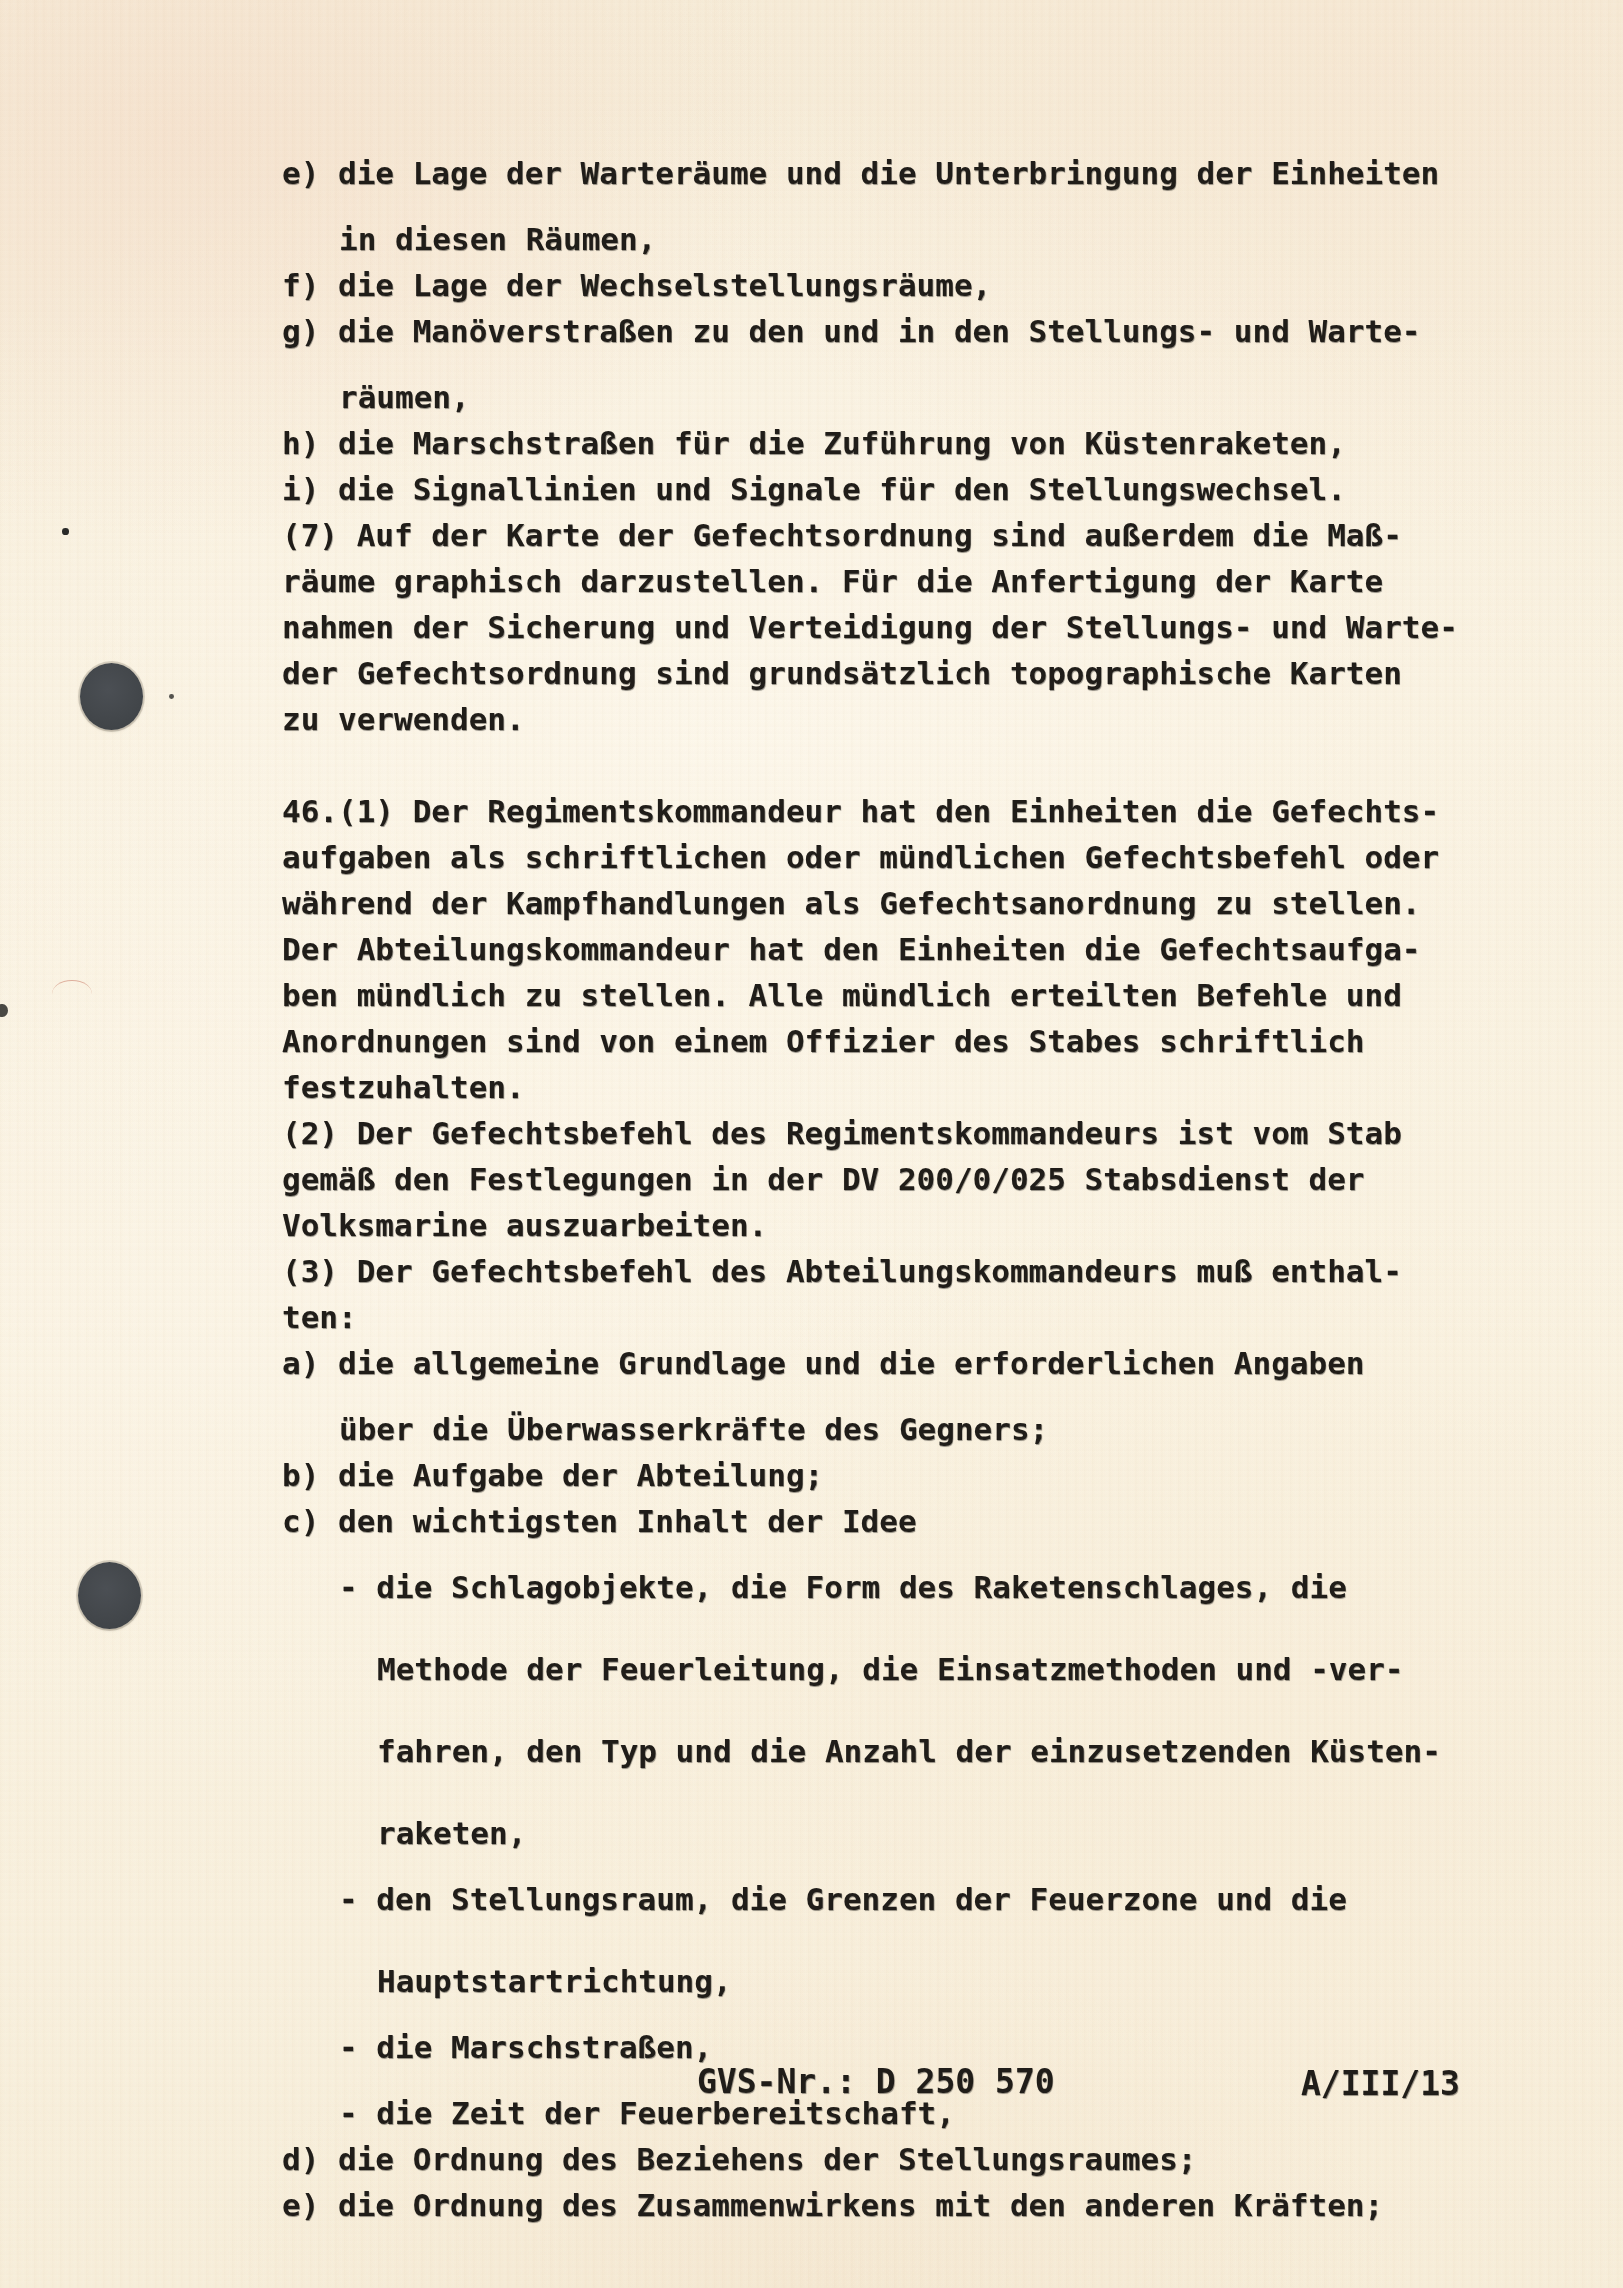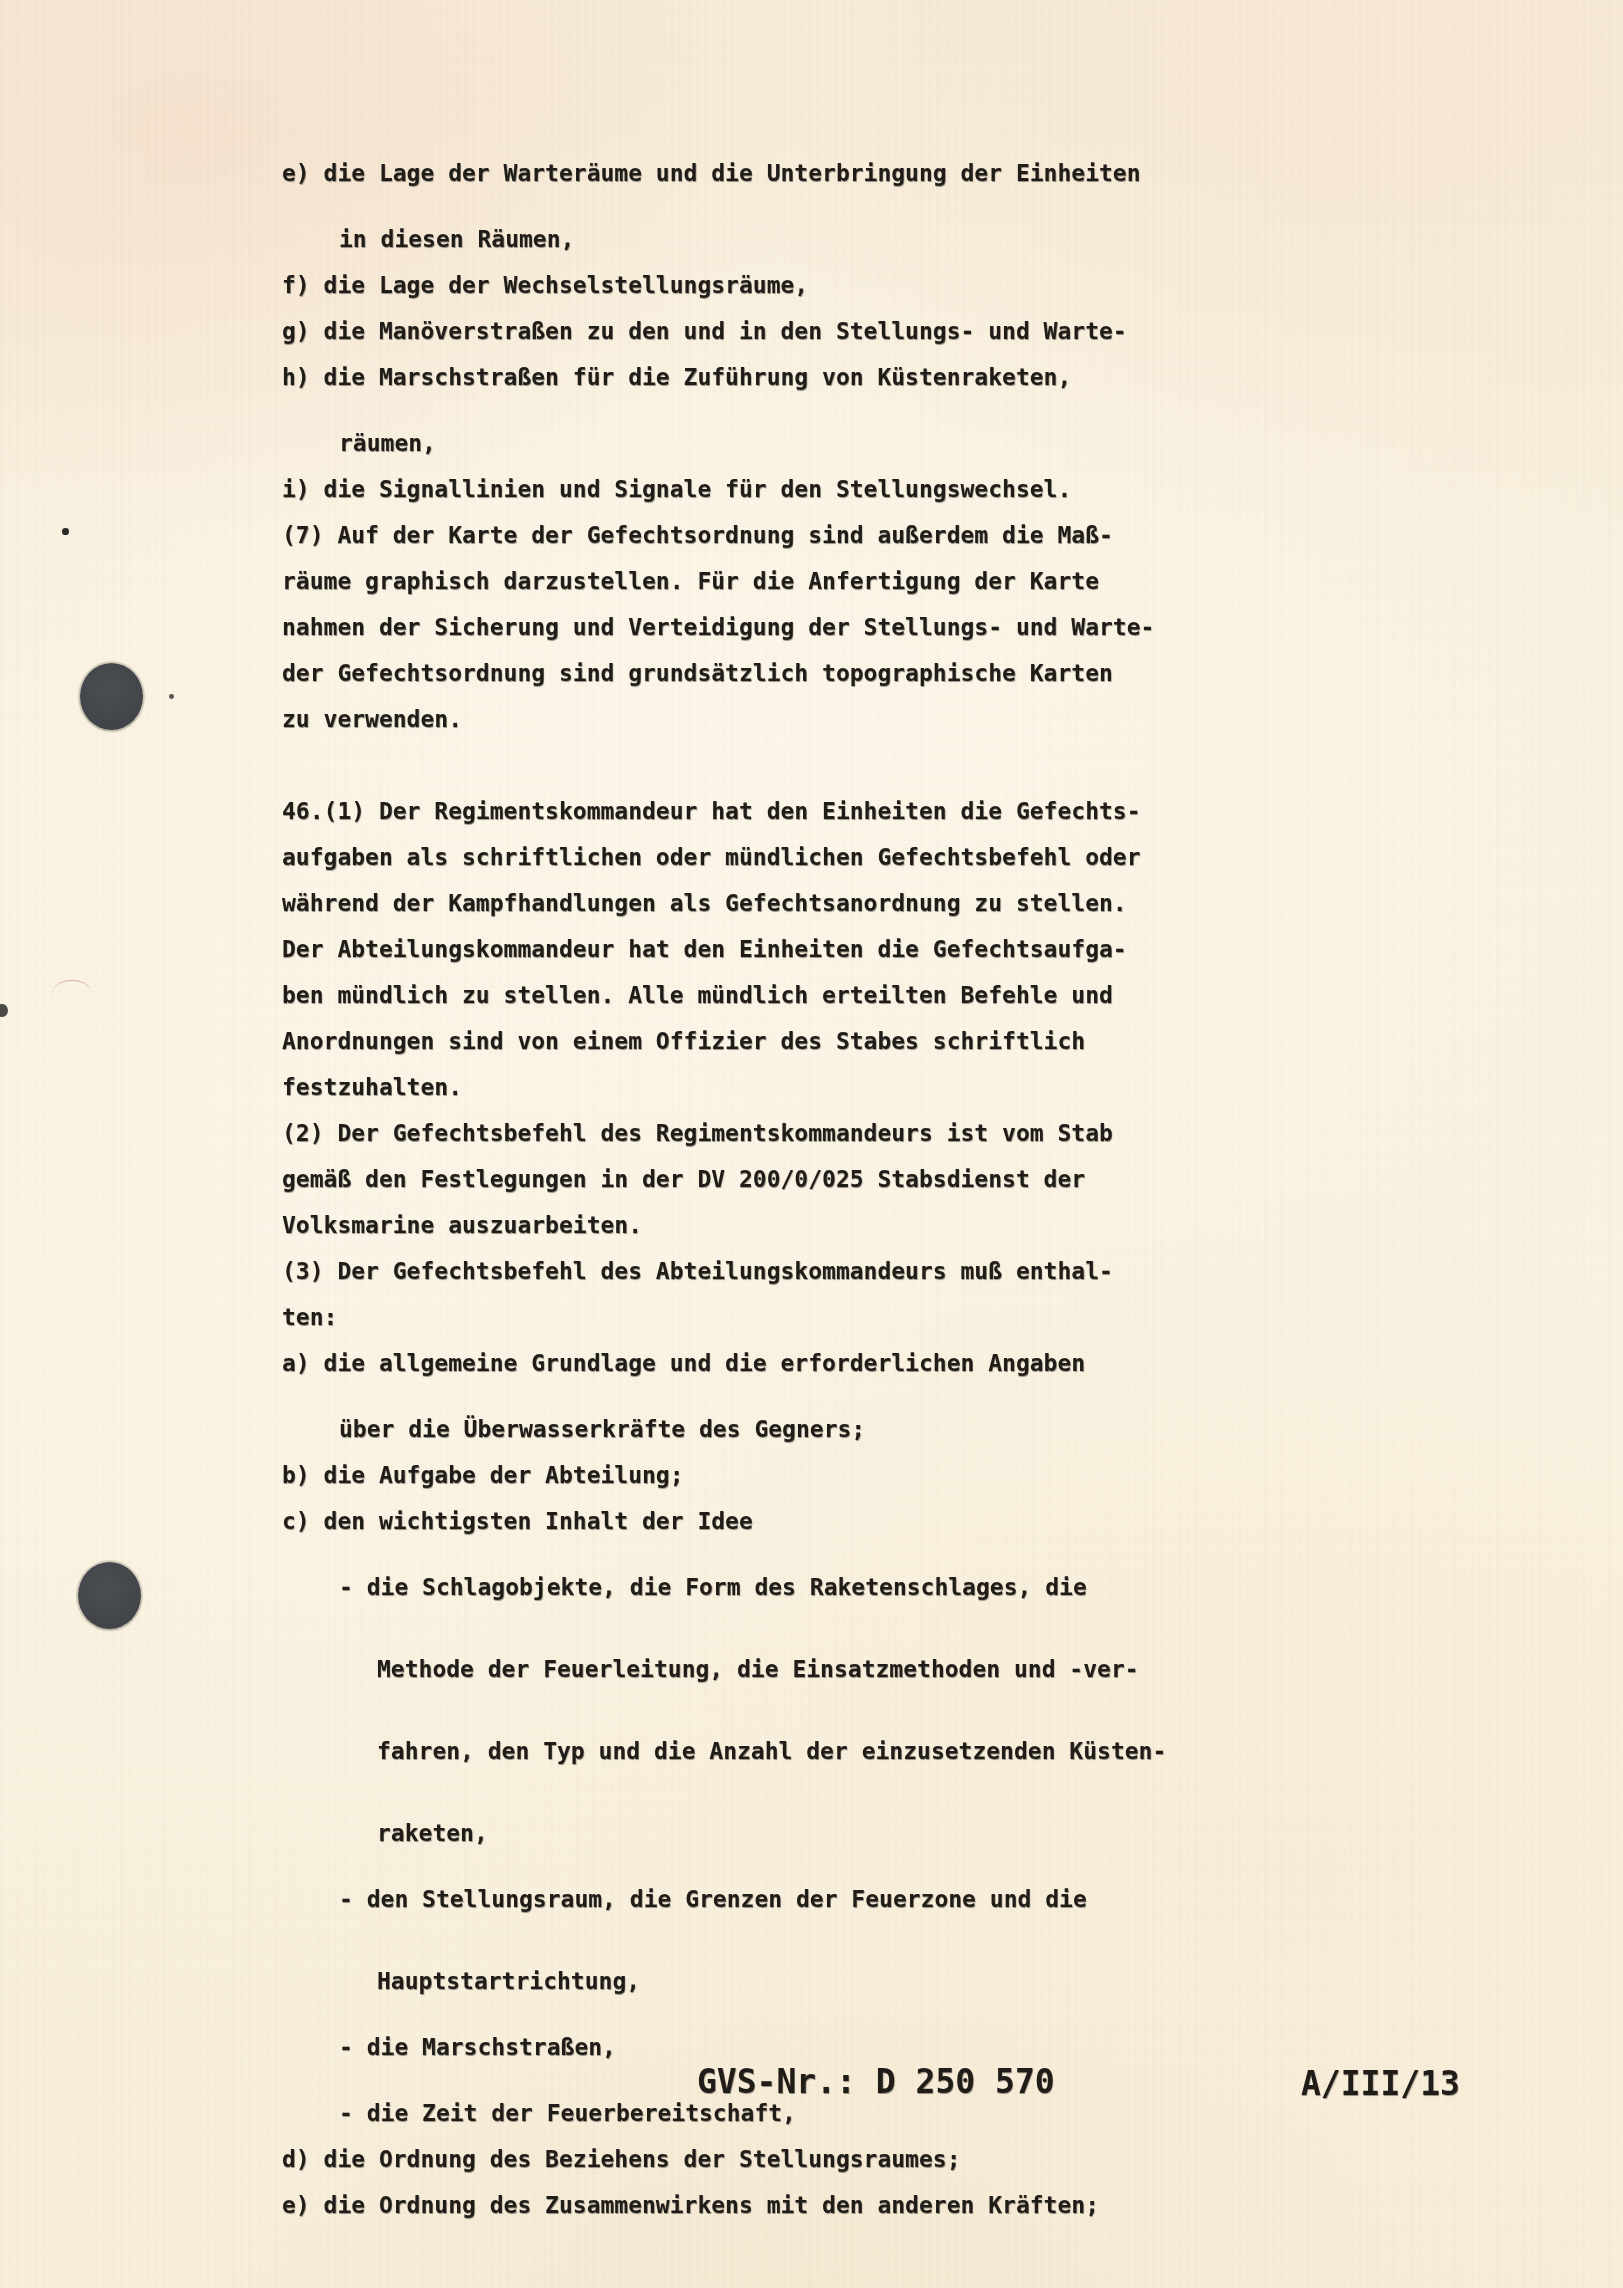--- a/index.html
+++ b/index.html
@@ -33,21 +33,21 @@
     background:
       repeating-linear-gradient(90deg, rgba(214,190,160,0.06) 0px, rgba(214,190,160,0) 2.9px, rgba(255,255,255,0.05) 5.7px, rgba(255,255,255,0) 8.6px),
       repeating-linear-gradient(0deg, rgba(221,198,168,0.05) 0px, rgba(221,198,168,0) 6.7px);
   }
   .text-block {
     position: absolute;
     left: 282px;
     top: 150px;
     width: 1217px;
     color: var(--ink, #201d19);
-    font-size: 23px;
+    font-size: 31px;
     font-weight: bold;
     text-shadow: 0.6px 0.6px 0.7px rgba(32,29,25,0.45);
   }
   .line {
     height: 46px;
     line-height: 46px;
     white-space: pre;
   }
   .indent-0 { padding-left: 0; }
   .indent-1 { padding-left: 57px; margin-top: 20px; }
@@ -105,22 +105,22 @@
 <div class="speck speck-1"></div>
 <div class="speck speck-2"></div>
 <div class="speck speck-3"></div>
 <div class="fiber"></div>
 
 <div class="text-block" id="text-block">
     <div class="line indent-0">e) die Lage der Warteräume und die Unterbringung der Einheiten</div>
     <div class="line indent-1">in diesen Räumen,</div>
     <div class="line indent-0">f) die Lage der Wechselstellungsräume,</div>
     <div class="line indent-0">g) die Manöverstraßen zu den und in den Stellungs- und Warte-</div>
+    <div class="line indent-1">räumen,</div>
     <div class="line indent-0">h) die Marschstraßen für die Zuführung von Küstenraketen,</div>
-    <div class="line indent-1">räumen,</div>
     <div class="line indent-0">i) die Signallinien und Signale für den Stellungswechsel.</div>
     <div class="line indent-0">(7) Auf der Karte der Gefechtsordnung sind außerdem die Maß-</div>
     <div class="line indent-0">räume graphisch darzustellen. Für die Anfertigung der Karte</div>
     <div class="line indent-0">nahmen der Sicherung und Verteidigung der Stellungs- und Warte-</div>
     <div class="line indent-0">der Gefechtsordnung sind grundsätzlich topographische Karten</div>
     <div class="line indent-0">zu verwenden.</div>
     <div class="line indent-0"></div>
     <div class="line indent-0">46.(1) Der Regimentskommandeur hat den Einheiten die Gefechts-</div>
     <div class="line indent-0">aufgaben als schriftlichen oder mündlichen Gefechtsbefehl oder</div>
     <div class="line indent-0">während der Kampfhandlungen als Gefechtsanordnung zu stellen.</div>

